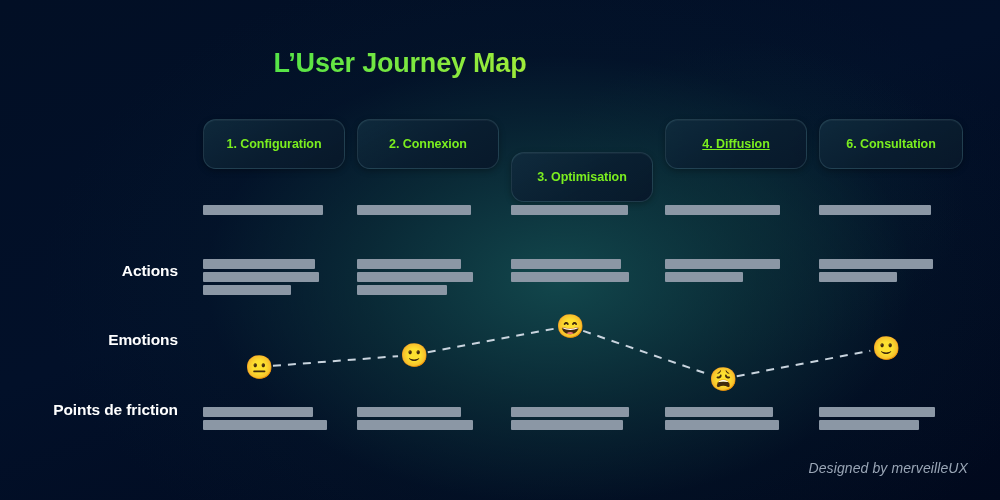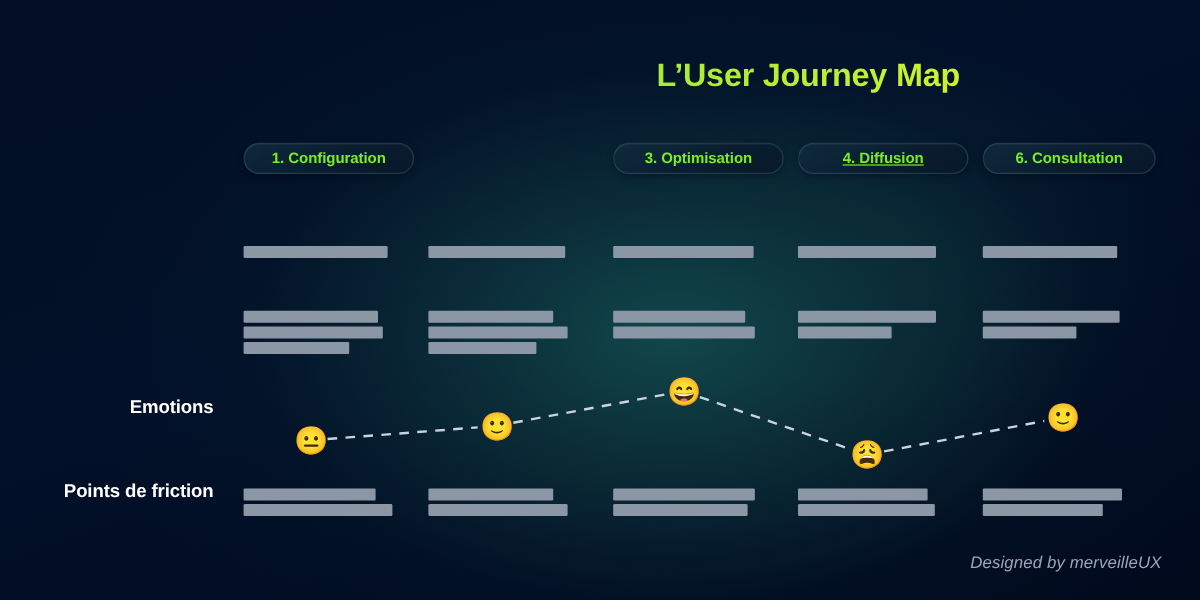--- a/index.html
+++ b/index.html
@@ -16,39 +16,39 @@
     background:
       radial-gradient(ellipse 520px 330px at 56% 56%, rgba(19,74,78,0.95) 0%, rgba(14,56,62,0.62) 38%, rgba(6,30,46,0.22) 68%, rgba(2,16,39,0) 100%),
       radial-gradient(ellipse 300px 220px at 75% 40%, rgba(10,48,56,0.45) 0%, rgba(2,16,39,0) 72%),
       linear-gradient(160deg,#020f25 0%,#021029 45%,#01091d 100%);
     overflow:hidden;
   }
 
   
   .title {
     position:absolute; left:0; top:48px; width:800px;
-    text-align:right;
+    text-align:center;
     font-size:27px; font-weight:bold; letter-spacing:-0.2px;
     background:linear-gradient(90deg,#1fd95f 0%,#5ce545 38%,#a9ec38 70%,#cdf22d 100%);
     -webkit-background-clip:text; background-clip:text;
     -webkit-text-fill-color:transparent; color:transparent;
     white-space:nowrap;
   }
 
   
   .rowlabel {
     position:absolute; left:0; width:178px;
     text-align:right;
     color:#ffffff; font-weight:bold; font-size:15.5px;
     letter-spacing:-0.1px; white-space:nowrap;
   }
 
   
   .chip {
-    position:absolute; top:119px; height:26px;
+    position:absolute; top:119px; height:50px;
     display:flex; align-items:center; justify-content:center;
     border-radius:13px;
     border:1px solid rgba(120,170,180,0.20);
     background:linear-gradient(150deg, rgba(16,44,62,0.88) 0%, rgba(10,30,48,0.92) 55%, rgba(8,24,42,0.95) 100%);
     box-shadow: inset 0 1px 0 rgba(255,255,255,0.045), 0 2px 6px rgba(0,0,0,0.30);
     color:#7bee1f;
     font-size:12.5px; font-weight:bold; letter-spacing:-0.05px;
     white-space:nowrap;
   }
 
@@ -73,25 +73,27 @@
     letter-spacing:0.1px; white-space:nowrap;
   }
 </style>
 </head>
 <body>
 
 <div id="stage">
 
   <div class="title">L’User Journey Map</div>
 
+  <div class="rowlabel" id="lbl-2" style="top: 262px;">Actions</div>
   <div class="rowlabel" id="lbl-3" style="top: 331px;">Emotions</div>
   <div class="rowlabel" id="lbl-4" style="top: 401px; padding-left: 19px;">Points de friction</div>
 
   <div class="chip" id="chip-0" style="left: 203px; width: 142px;">1. Configuration</div>
-  <div class="chip" id="chip-2" style="left: 511px; width: 142px;">3. Optimisation</div>
+  <div class="chip" id="chip-1" style="left: 357px; width: 142px;">2.  Connexion</div>
+  <div class="chip" id="chip-2" style="left: 511px; width: 142px; margin-top: 33px;">3. Optimisation</div>
   <div class="chip" id="chip-3" style="left: 665px; width: 142px; text-decoration: underline;">4. Diffusion</div>
   <div class="chip" id="chip-4" style="left: 819px; width: 144px;">6. Consultation</div>
 
   <div id="generated">
       <div class="bar" style="left: 203px; top: 205px; width: 120px;"></div>
       <div class="bar" style="left: 357px; top: 205px; width: 114px;"></div>
       <div class="bar" style="left: 511px; top: 205px; width: 117px;"></div>
       <div class="bar" style="left: 665px; top: 205px; width: 115px;"></div>
       <div class="bar" style="left: 819px; top: 205px; width: 112px;"></div>
       <div class="bar" style="left: 203px; top: 259px; width: 112px;"></div>

